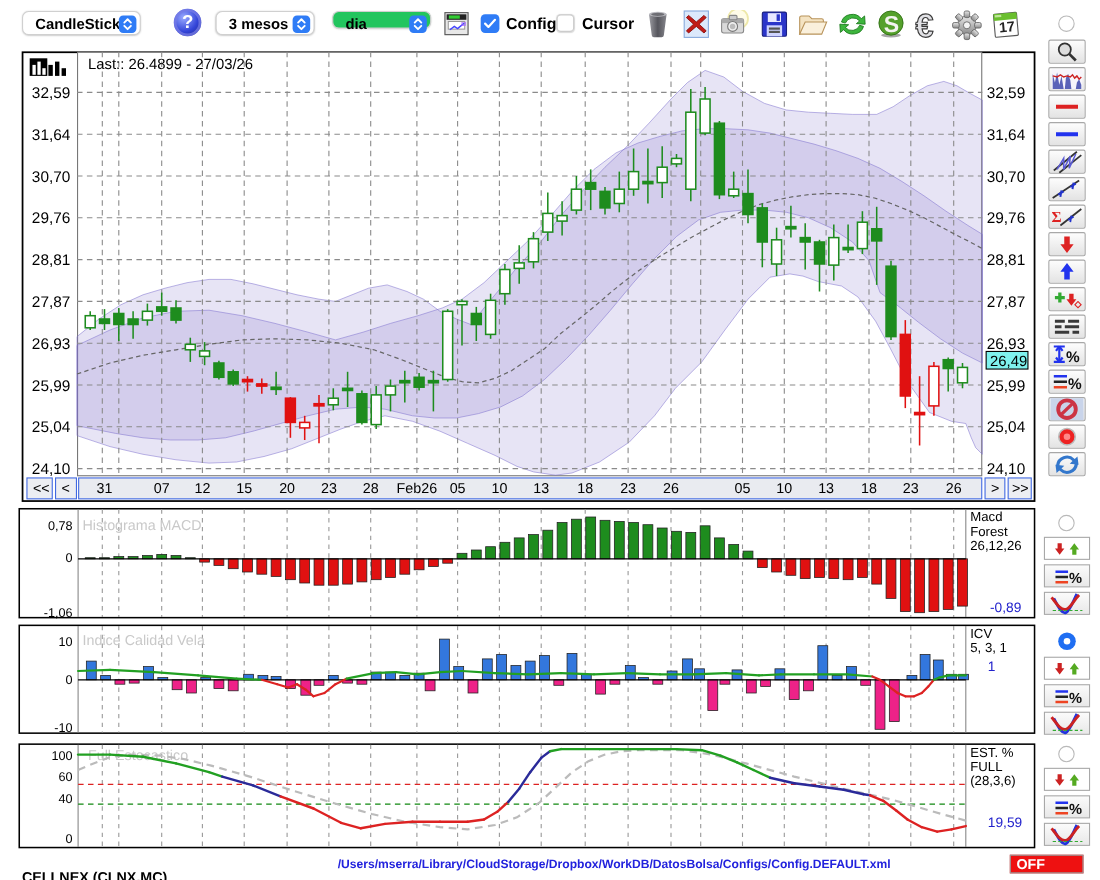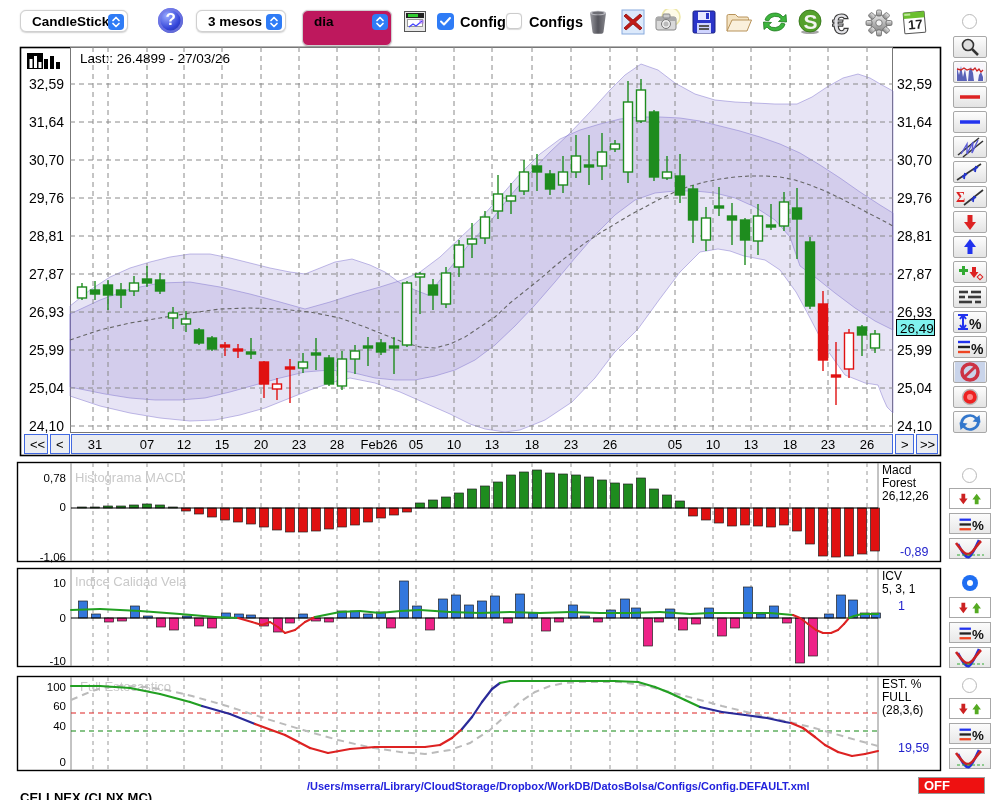--- a/index.html
+++ b/index.html
@@ -15,41 +15,41 @@
   </div>
 <div style="position:absolute;left:158px;top:8px;width:25px;height:25px;border-radius:50%;background:radial-gradient(circle at 9px 8px,#99aaff,#3344d8 55%,#1a237a);box-shadow:inset 0 0 0 2.5px rgba(120,125,230,0.75);">
     <span style="position:absolute;left:7.5px;top:2px;color:#fff;font-size:17px;font-weight:700;">?</span>
   </div>
 <div style="position:absolute;left:196px;top:10px;width:90px;height:22px;background:#fff;border:1px solid #d0d0d0;border-radius:6px;box-shadow:0 0.5px 1.5px rgba(0,0,0,0.18);">
     <span style="position:absolute;left:11px;top:3px;font-size:13.5px;font-weight:700;color:#000;">3 mesos</span>
     <div style="position:absolute;right:3px;top:3px;width:16px;height:16px;background:#2f7cf6;border-radius:4px;"><svg width="16" height="16" viewBox="0 0 16 16">
         <path d="M5 6.5 L8 3.5 L11 6.5 M5 9.5 L8 12.5 L11 9.5" fill="none" stroke="#fff" stroke-width="1.7" stroke-linecap="round" stroke-linejoin="round"></path>
       </svg></div>
   </div>
-<div style="position:absolute;left:302px;top:10px;width:90px;height:36px;background:#be185d;border:1px solid #d0d0d0;border-radius:6px;box-shadow:0 0.5px 1.5px rgba(0,0,0,0.18);">
+<div style="position:absolute;left:302px;top:10px;width:90px;height:16px;background:#22c55e;border:1px solid #d0d0d0;border-radius:6px;box-shadow:0 0.5px 1.5px rgba(0,0,0,0.18);">
     <span style="position:absolute;left:11px;top:3px;font-size:13.5px;font-weight:700;color:#000;">dia</span>
     <div style="position:absolute;right:3px;top:3px;width:16px;height:16px;background:#2f7cf6;border-radius:4px;"><svg width="16" height="16" viewBox="0 0 16 16">
         <path d="M5 6.5 L8 3.5 L11 6.5 M5 9.5 L8 12.5 L11 9.5" fill="none" stroke="#fff" stroke-width="1.7" stroke-linecap="round" stroke-linejoin="round"></path>
       </svg></div>
   </div>
 <div style="position:absolute;left:404px;top:11px;width:22px;height:21px;background:#e8e8e8;border:1px solid #555;">
 <div style="position:absolute;left:1px;top:1px;right:1px;height:5px;background:#222;"></div>
 <div style="position:absolute;left:3px;top:2px;width:10px;height:3px;background:#3c3;"></div>
 <div style="position:absolute;left:2px;top:7px;right:2px;bottom:4px;background:#fff;border:1px solid #999;"></div>
 <svg style="position:absolute;left:3px;top:8px" width="16" height="9" viewBox="0 0 16 9">
       <polyline points="1,7 5,4 8,6 14,1" stroke="#44f" stroke-width="1.3" fill="none"></polyline>
       <rect x="12" y="0" width="3" height="3" fill="none" stroke="#a6f" stroke-width="0.8"></rect>
     </svg>
 </div>
 <div style="position:absolute;left:437px;top:13px;width:17px;height:17px;background:#2f7cf6;border-radius:4px;"><svg width="17" height="17" viewBox="0 0 17 17">
       <path d="M4 8.5 L7 11.5 L13 5" fill="none" stroke="#fff" stroke-width="2" stroke-linecap="round" stroke-linejoin="round"></path>
     </svg></div>
 <span style="position:absolute;left:460px;top:14px;font-size:14.5px;font-weight:700;">Config</span>
 <div style="position:absolute;left:506px;top:13px;width:16px;height:16px;background:#fff;border:1px solid #ccc;border-radius:4px;box-shadow:0 0.5px 1px rgba(0,0,0,0.15);"></div>
-<span style="position:absolute;left:529px;top:14px;font-size:14.5px;font-weight:700;">Configs</span>
+<span style="position:absolute;left:529px;top:14px;font-size:14.5px;font-weight:700;">Cursor</span>
 <div style="position:absolute;left:585px;top:9px;width:26px;height:26px;"><svg width="26" height="26" viewBox="0 0 26 26">
       <defs>
         <linearGradient id="tg" x1="0" y1="0" x2="1" y2="0">
           <stop offset="0" stop-color="#9a9aa0"></stop>
           <stop offset="0.5" stop-color="#55555c"></stop>
           <stop offset="1" stop-color="#86868c"></stop>
         </linearGradient>
       </defs>
       <path d="M5 4 h16 l-2.5 19 a2 2 0 0 1 -2 1.8 h-7 a2 2 0 0 1 -2 -1.8 Z" fill="url(#tg)"></path>
       <ellipse cx="13" cy="4" rx="8" ry="2.3" fill="#b9b9bf"></ellipse>

